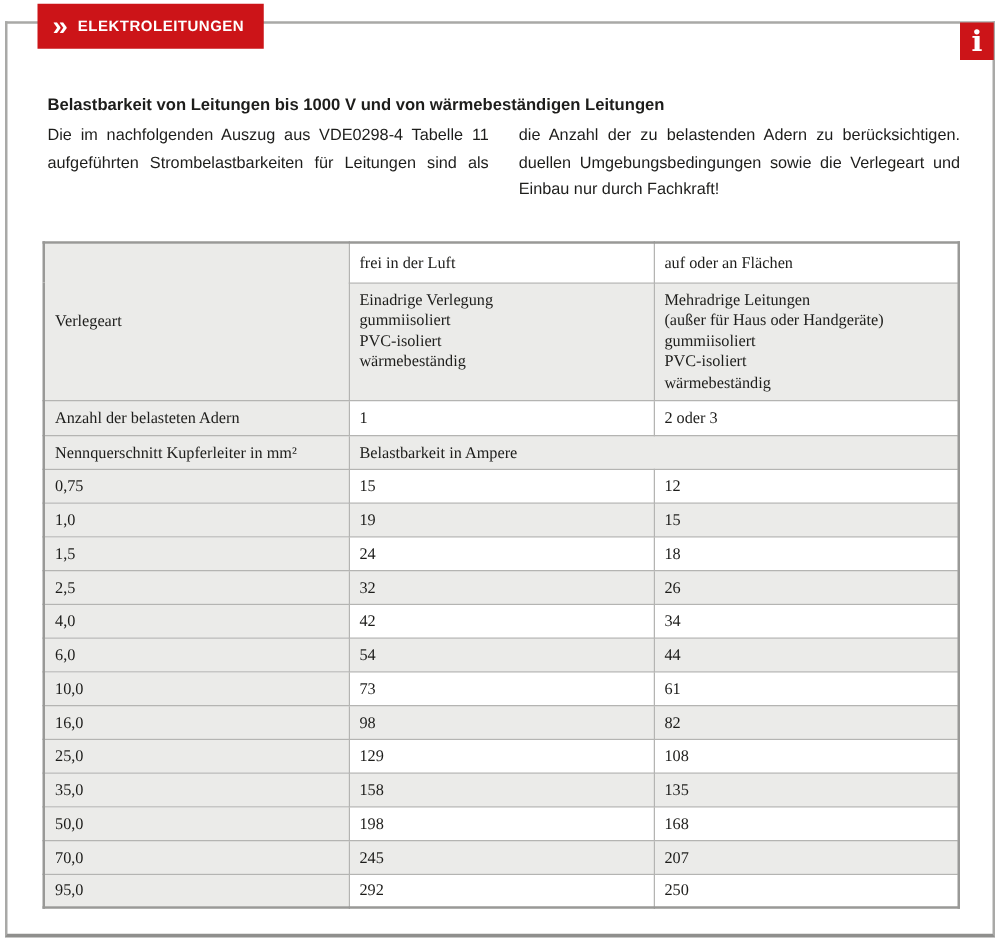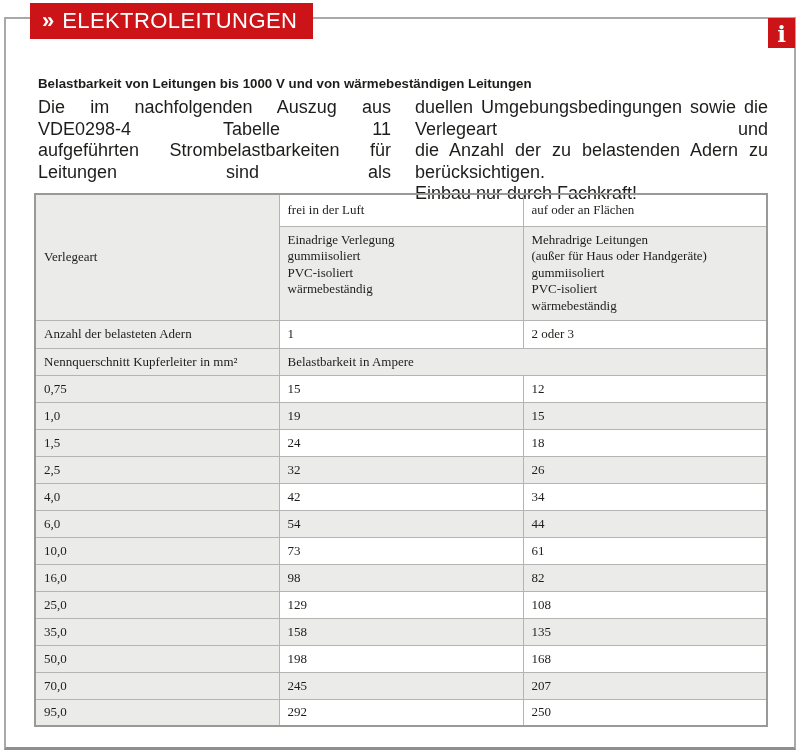--- a/index.html
+++ b/index.html
@@ -11,34 +11,34 @@
   .frame{
     position:absolute;left:4px;top:17px;right:4px;bottom:4px;
     border:2px solid #a9a9a7;border-bottom:3px solid #8f8f8d;background:#fff;
   }
   
   .title-box{
     position:absolute;left:30px;top:3px;height:36px;background:#cc1418;
     color:#fff;display:flex;align-items:center;padding:0 16px 0 12px;z-index:3;
   }
   .title-chevron{font-size:22px;font-weight:bold;margin-right:8px;line-height:1;}
-  .title-text{font-size:22px;font-weight:normal;letter-spacing:0.4px;line-height:1;}
+  .title-text{font-size:12px;font-weight:bold;letter-spacing:0.4px;line-height:1;}
   
   .info-box{
     position:absolute;right:5px;top:18px;width:27px;height:30px;background:#cc1418;
     color:#fff;z-index:3;display:flex;align-items:center;justify-content:center;
     font-family:"DejaVu Serif", serif;font-weight:bold;font-size:23px;line-height:1;
   }
   
   .intro-heading{
     position:absolute;left:38px;top:76px;font-size:13.3px;font-weight:bold;z-index:2;
   }
   .intro-cols{
     position:absolute;left:38px;top:97px;width:730px;display:flex;gap:24px;
-    font-size:18px;z-index:2;
+    font-size:13px;z-index:2;
   }
   .intro-col{flex:1;line-height:21.5px;}
   .jl{text-align:justify;text-align-last:justify;}
   .jn{text-align:left;}
   
   .tbl{
     position:absolute;left:34px;top:193px;width:732px;z-index:2;
     border-collapse:collapse;table-layout:fixed;font-size:13px;color:#1d1d1b;
     border:2px solid #999997;
   }
@@ -68,22 +68,22 @@
 <div class="info-box">i</div>
 
 <div class="intro-heading">Belastbarkeit von Leitungen bis 1000 V und von wärmebeständigen Leitungen</div>
 
 <div class="intro-cols">
   <div class="intro-col">
     <div class="jl">Die im nachfolgenden Auszug aus VDE0298-4 Tabelle 11</div>
     <div class="jl">aufgeführten Strombelastbarkeiten für Leitungen sind als</div>
   </div>
   <div class="intro-col">
+    <div class="jl">die Anzahl der zu belastenden Adern zu berücksichtigen.</div>
     <div class="jl">duellen Umgebungsbedingungen sowie die Verlegeart und</div>
-    <div class="jl">die Anzahl der zu belastenden Adern zu berücksichtigen.</div>
     <div class="jn">Einbau nur durch Fachkraft!</div>
   </div>
 </div>
 
 <table class="tbl">
   <colgroup>
       <col style="width:244px">
       <col style="width:244px">
       <col style="width:244px">
     </colgroup>

